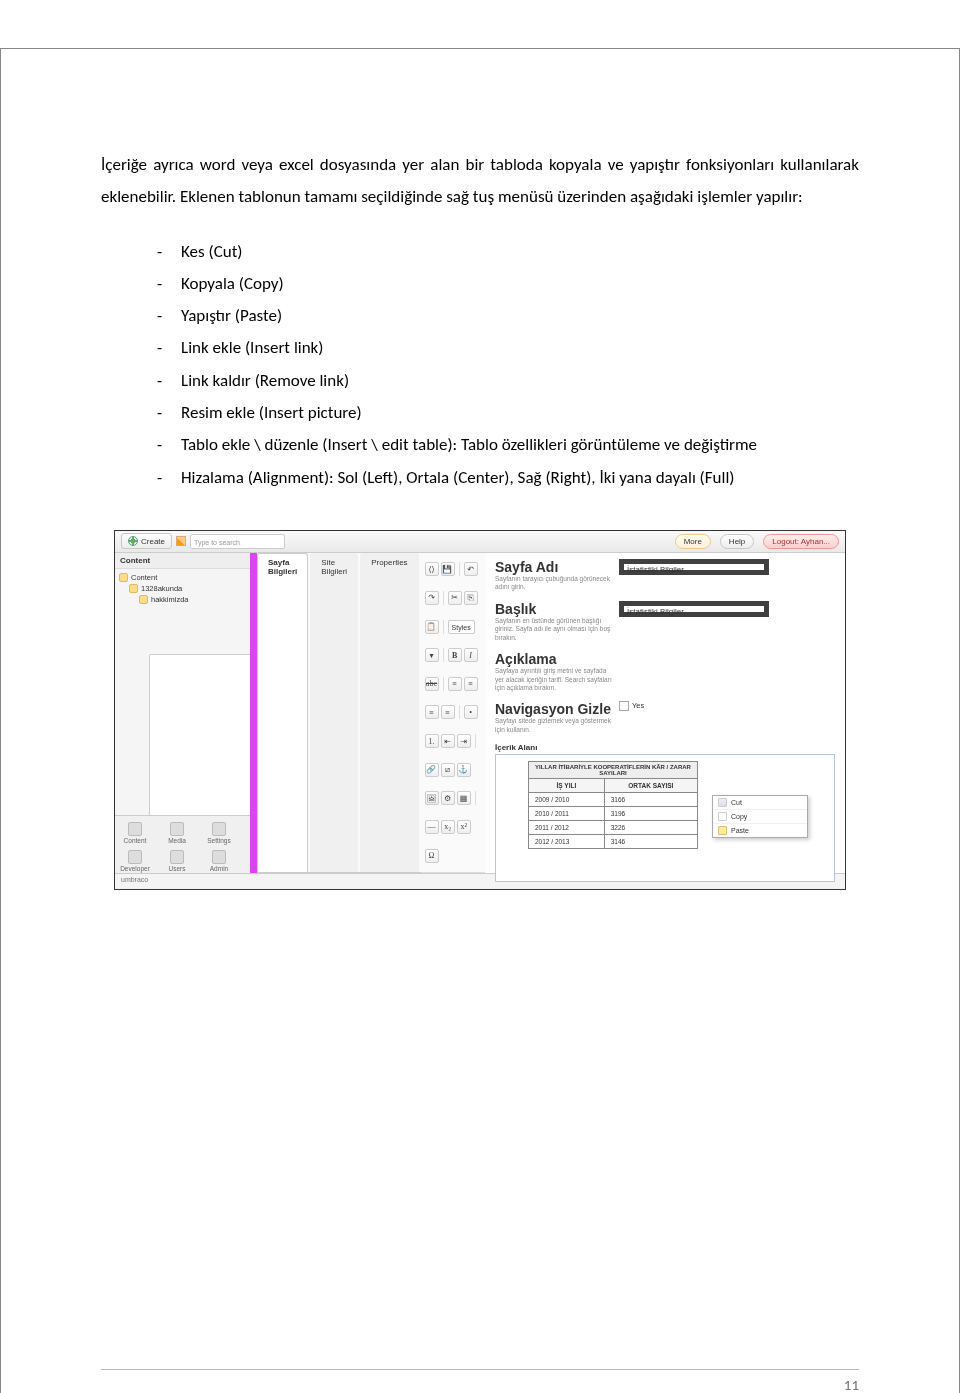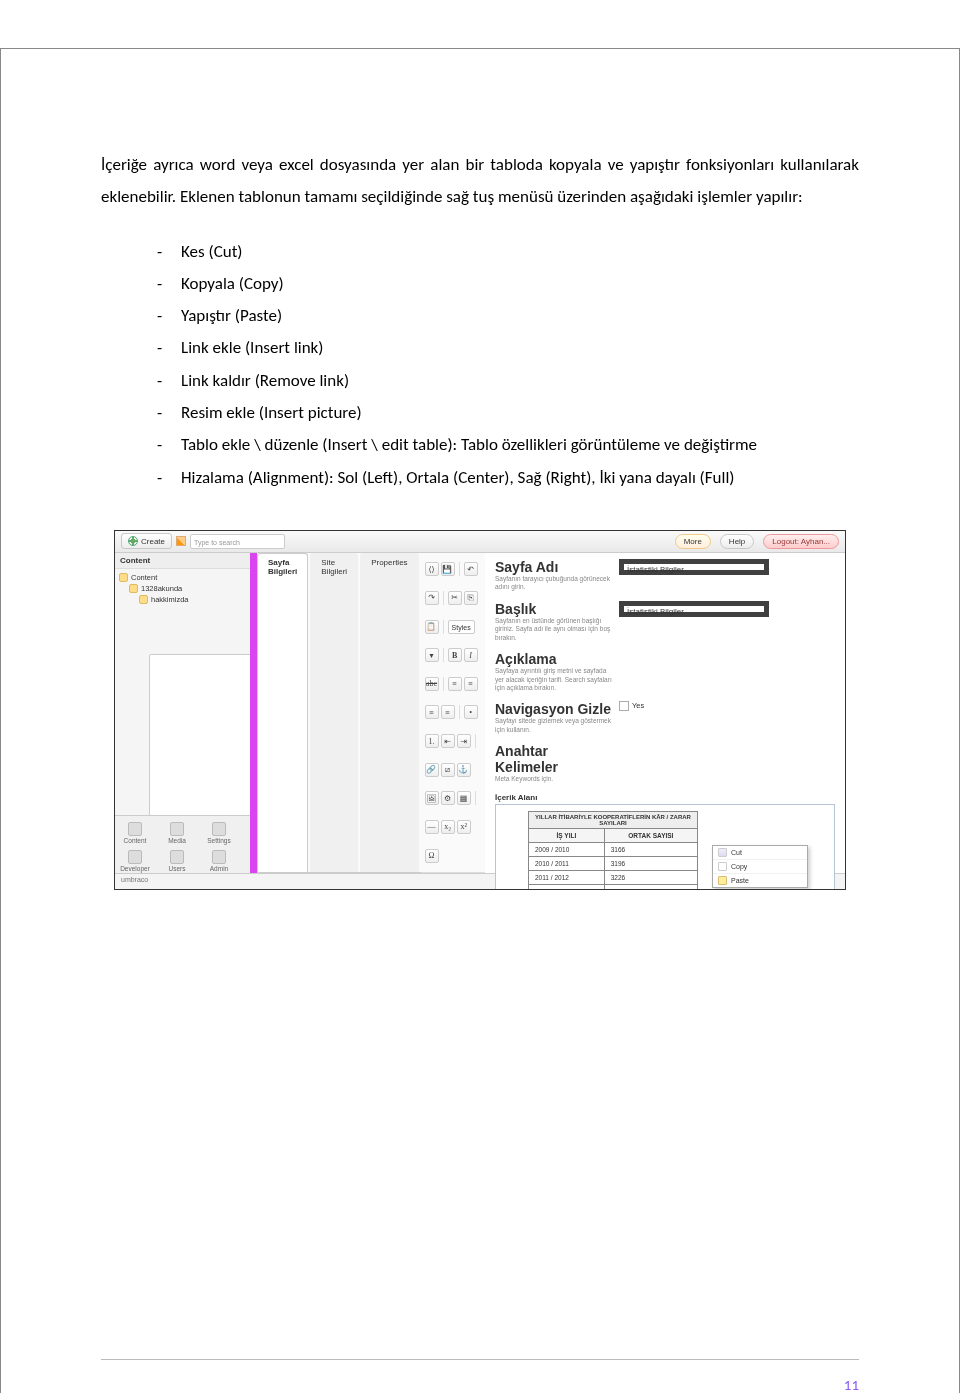--- a/index.html
+++ b/index.html
@@ -73,21 +73,21 @@
   .tbl .hdr { font-weight:bold; text-align:center; background:#f5f5f5;}
   .ctxmenu { position:absolute; left:216px; top:40px; width:96px; background:#fff; border:1px solid #aaa; box-shadow:2px 2px 4px rgba(0,0,0,.2); font-size:7px;}
   .ctxitem { display:flex; align-items:center; gap:4px; padding:2px 5px; border-bottom:1px solid #f1f1f1;}
   .ctxitem:last-child { border-bottom:none;}
   .cicon { width:9px; height:9px; display:inline-block; border:1px solid #ccc; background:#eee; border-radius:1px;}
   .ci-cut { background:linear-gradient(#eef,#dde); }
   .ci-copy { background:#fff; }
   .ci-paste { background:#fe9; border-color:#db7;}
   .status { height:16px; border-top:1px solid #ccc; background:#f4f4f4; font-size:7px; padding:2px 6px; color:#777;}
 
-  .page-footer { position:absolute; bottom:46px; left:100px; right:100px; border-top:1px solid #bbb; padding-top:16px; font-size:15px; color:#8b5cf6; display:flex; justify-content:flex-end;}
+  .page-footer { position:absolute; bottom:46px; left:100px; right:100px; border-top:1px solid #bbb; padding-top:6px; font-size:15px; color:#737373; display:flex; justify-content:flex-end;}
 </style>
 </head>
 <body>
 
 <div class="page">
   <div class="content">
     <p class="para">İçeriğe ayrıca word veya excel dosyasında yer alan bir tabloda kopyala ve yapıştır fonksiyonları kullanılarak eklenebilir. Eklenen tablonun tamamı seçildiğinde sağ tuş menüsü üzerinden aşağıdaki işlemler yapılır:</p>
     <ul class="bullets">
       <li>Kes (Cut)</li>
       <li>Kopyala (Copy)</li>
@@ -231,26 +231,20 @@
                   <b>Açıklama</b>
                   <span>Sayfaya ayrıntılı giriş metni ve sayfada yer alacak içeriğin tarifi. Search sayfaları için açıklama bırakın.</span>
                 </div>
             </div>
             <div class="field-row">
               <div class="field-label">
                   <b>Navigasyon Gizle</b>
                   <span>Sayfayı sitede gizlemek veya göstermek için kullanın.</span>
                 </div>
               <div><span class="check"></span><span>Yes</span></div>
-            </div>
-            <div class="field-row">
-              <div class="field-label">
-                  <b>Anahtar Kelimeler</b>
-                  <span>Meta Keywords için.</span>
-                </div>
             </div>
             <div class="section-title">İçerik Alanı</div>
             <div class="editor-box">
               <table class="tbl">
                 <tbody>
                     <tr>
                       <th colspan="2">YILLAR İTİBARİYLE KOOPERATİFLERİN KÂR / ZARAR SAYILARI</th>
                     </tr>
                 <tr>
                       <td class="hdr">İŞ YILI</td>

